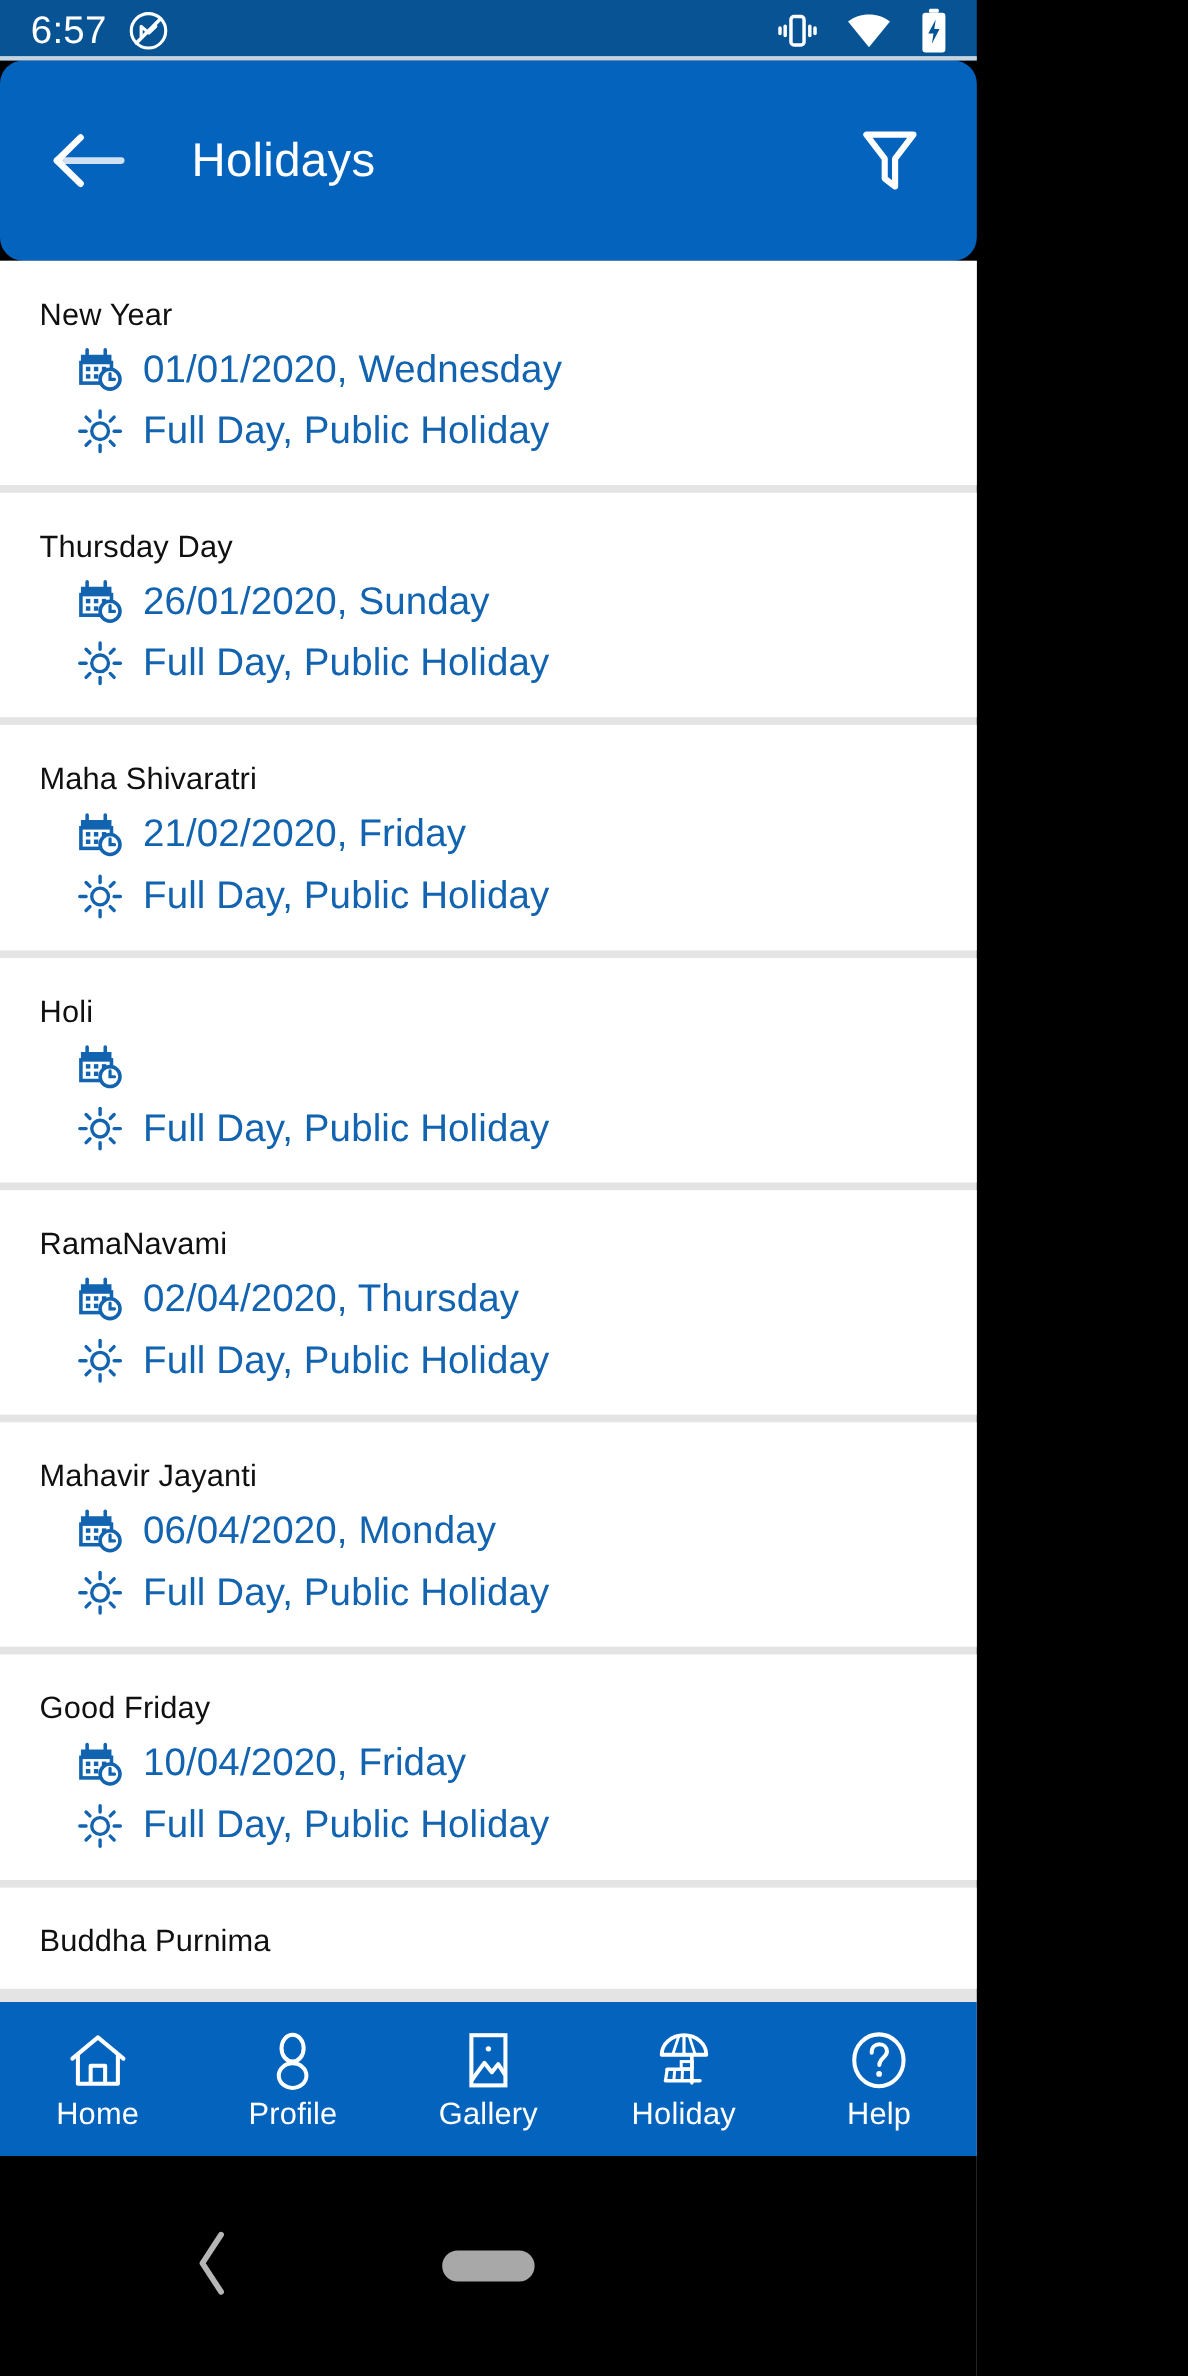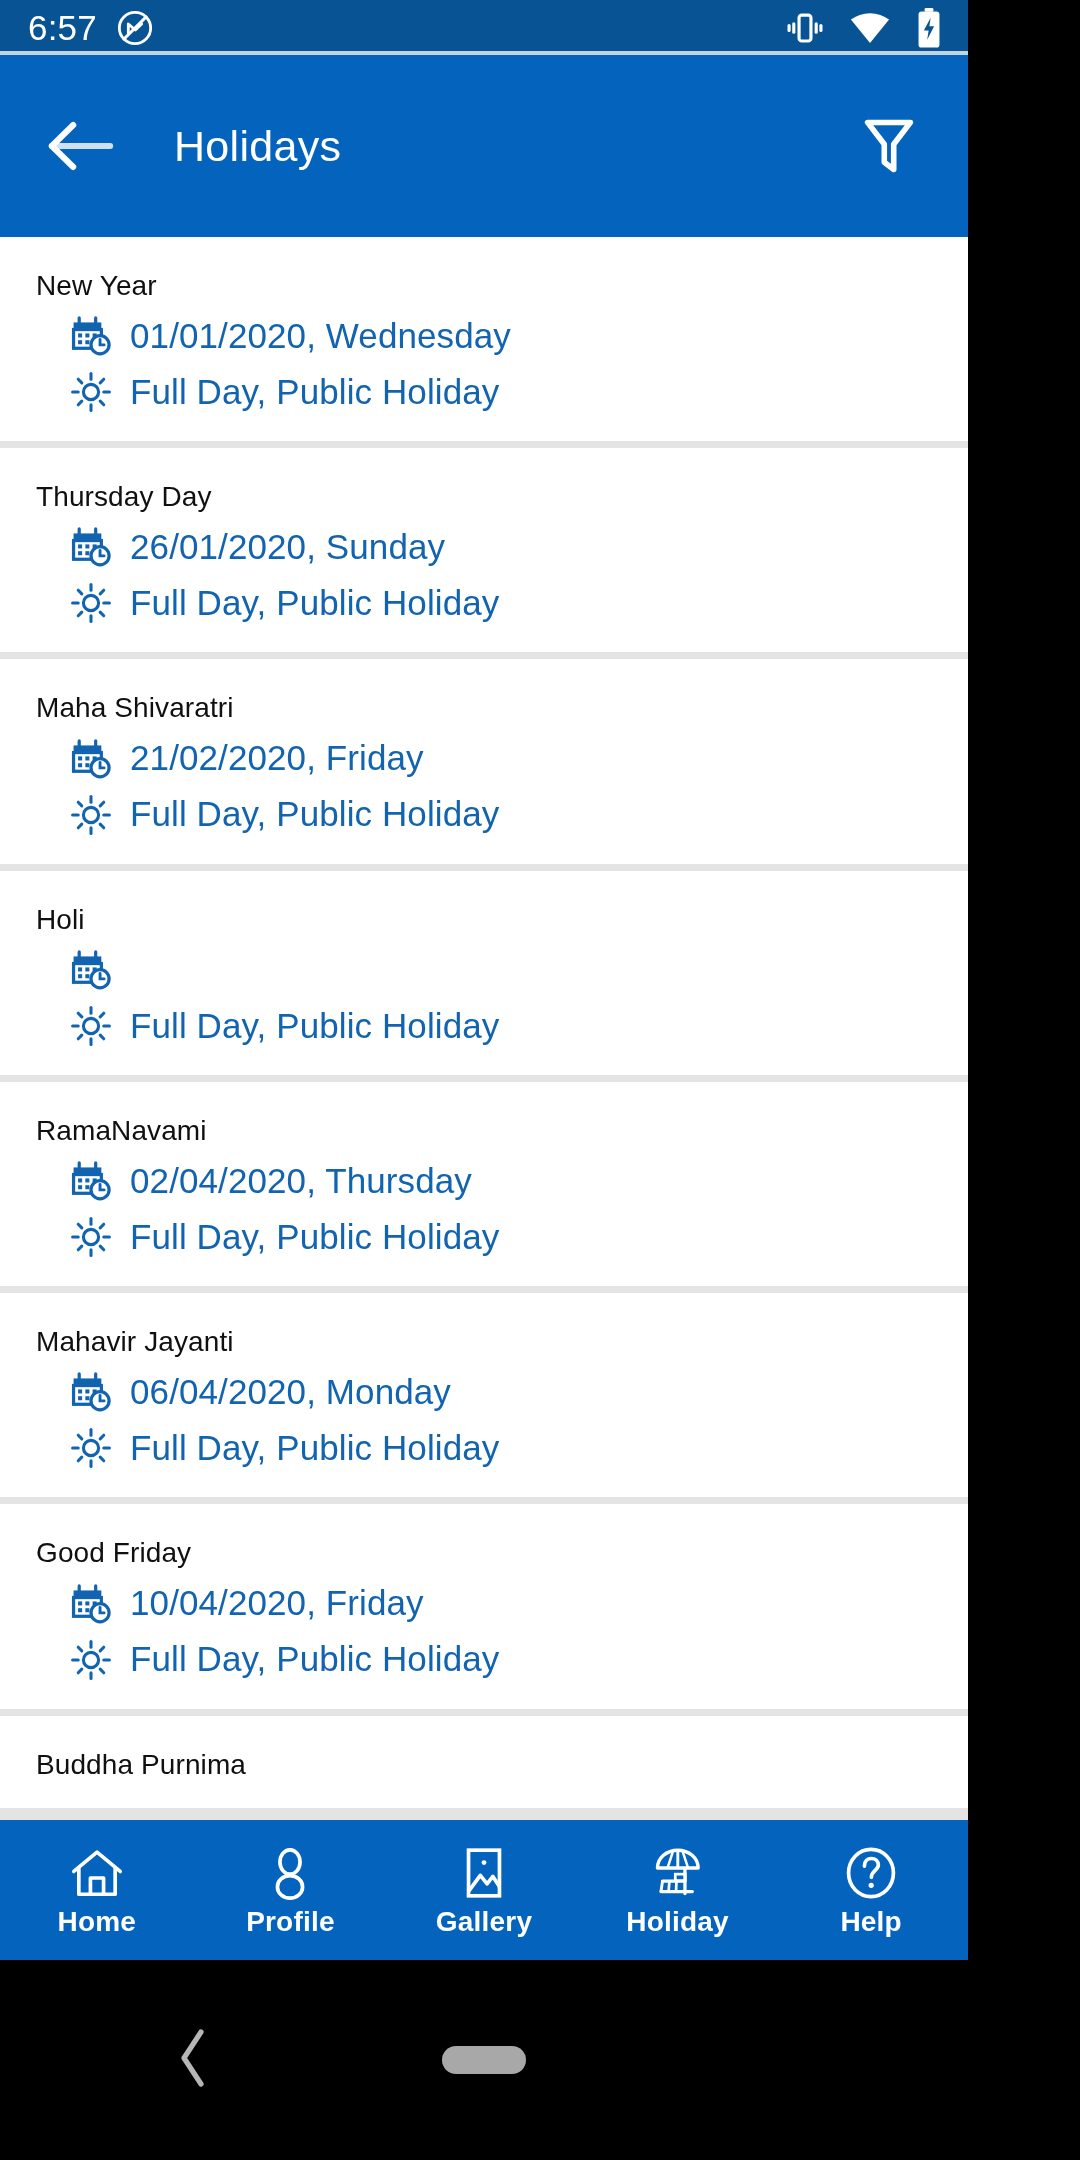--- a/index.html
+++ b/index.html
@@ -4,21 +4,21 @@
 <style>
   * { margin:0; padding:0; box-sizing:border-box; }
   html, body {
     width:1080px; height:2160px;
     background:#000;
     font-family:"Liberation Sans", sans-serif;
     overflow:hidden;
   }
   #phone {
     position:relative;
-    width:968px; height:2160px;
+    width:888px; height:2160px;
     background:#000;
     display:flex; flex-direction:column;
   }
 
   
   #status-bar {
     height:55px; flex:0 0 55px;
     background:#075394;
     display:flex; align-items:center;
     padding:0 24px 0 28px;
@@ -35,20 +35,21 @@
   }
   .status-right { margin-left:auto; display:flex; align-items:center; gap:22px; }
   .sb-ico { display:block; }
 
   
   #app-bar {
     height:182px; flex:0 0 182px;
     background:#0464bd;
     display:flex; align-items:center;
     padding:0 40px 0 44px;
+    border-radius:21px;
   }
   #back-button {
     width:74px; height:74px;
     display:flex; align-items:center; justify-content:center;
     cursor:pointer; flex:0 0 auto;
   }
   #app-title {
     color:#fff;
     font-size:43px;
     font-weight:400;
@@ -110,21 +111,21 @@
     z-index:5;
   }
   .nav-item {
     flex:1 1 0;
     display:flex; flex-direction:column;
     align-items:center; justify-content:center;
     gap:6px; cursor:pointer;
   }
   .nav-icon { display:block; height:58px; }
   .nav-label {
-    color:#fff; font-size:28px; font-weight:700;
+    color:#fff; font-size:28px; font-weight:400;
     letter-spacing:.2px; line-height:1;
   }
 
   
   #system-nav {
     position:absolute; left:0; right:0; bottom:0;
     height:200px; background:#000;
     display:flex; align-items:center;
   }
   #sys-back {

